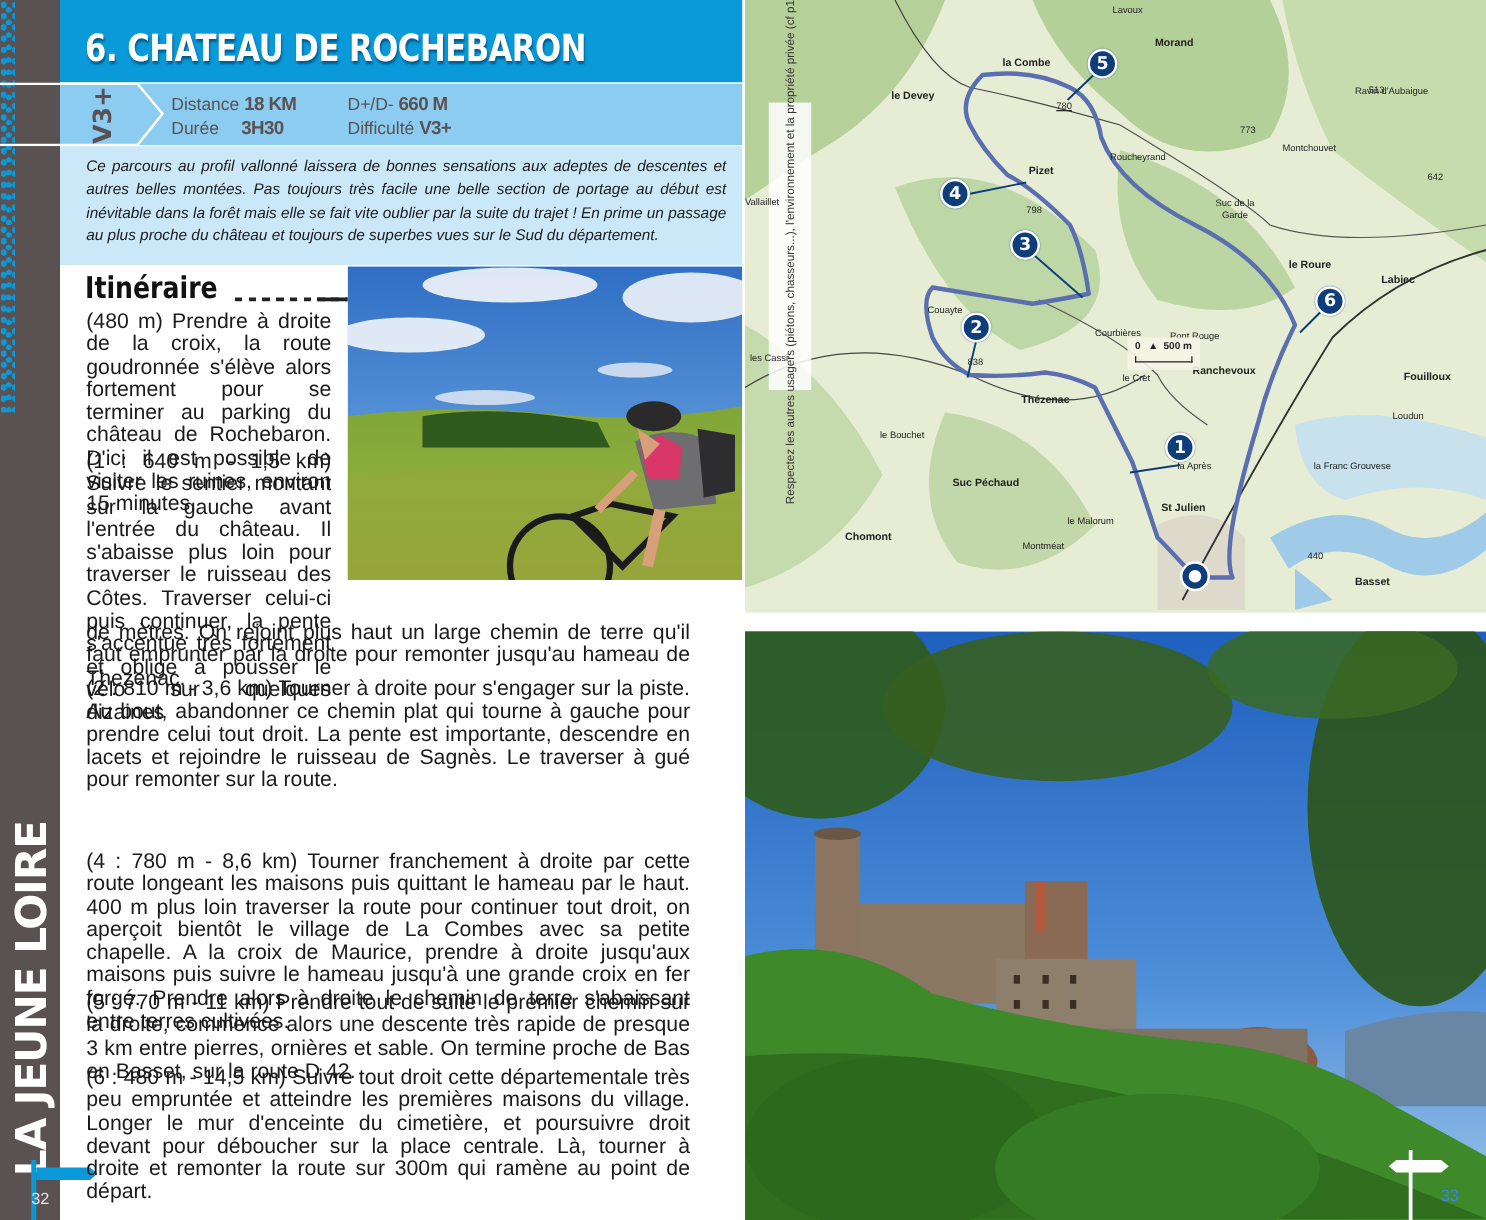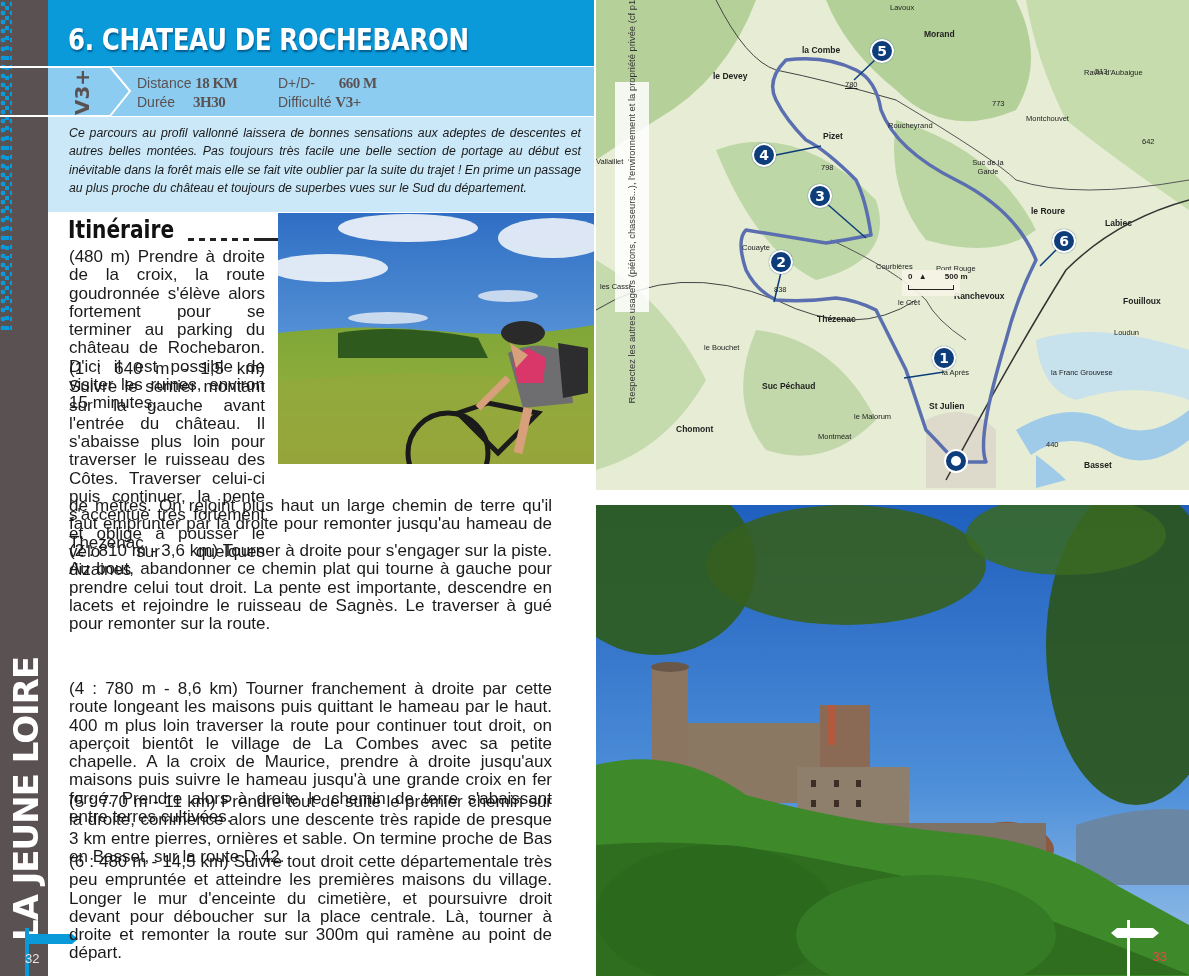--- a/index.html
+++ b/index.html
@@ -12,34 +12,34 @@
   .spine-pattern { position: absolute; left: 0; top: 0; width: 12px; height: 330px;
     background:
       radial-gradient(circle at 3px 4px, #0a9ad9 2.4px, transparent 2.6px) 0 0/9px 9px,
       radial-gradient(circle at 7px 8px, #0a9ad9 2.2px, transparent 2.4px) 0 0/11px 10px; }
   .spine-label { position: absolute; left: 4px; bottom: 42px; width: 44px; height: 270px;
     display: flex; align-items: center; justify-content: center; }
   .spine-label span { display: block; transform: rotate(-90deg); white-space: nowrap;
     font-family: "DejaVu Sans", sans-serif; font-weight: bold; font-size: 34px; letter-spacing: -1px;
     color: #ffffff; transform-origin: center; }
   .spine-signpost { position: absolute; left: 22px; bottom: 0; width: 58px; height: 48px; }
-  .page-number { position: absolute; bottom: 10px; font-size: 13px; color: #ef4444; }
+  .page-number { position: absolute; bottom: 10px; font-size: 13px; color: #3b82f6; }
   .page-number.left { left: 25px; color: #e8e4e4; }
 
   .title-band { position: absolute; left: 48px; top: 0; width: 546px; height: 66px; background: #0a9ad9; }
   .title { position: absolute; left: 20px; top: 22px; font-family: "DejaVu Sans", sans-serif; font-weight: bold;
     font-size: 30px; letter-spacing: -0.5px; color: #fff; text-shadow: 1px 2px 2px rgba(0,40,80,0.55); transform: scaleX(0.82); transform-origin: left center; white-space: nowrap; }
 
   .stats-band { position: absolute; left: 48px; top: 66px; width: 546px; height: 50px; background: #8cccf0; border-top: 1px solid #ffffff; }
   .level-chevron { position: absolute; left: -48px; top: -1px; width: 176px; height: 51px; }
   .level-text { position: absolute; left: 18px; top: 10px; width: 32px; height: 30px; display: flex; align-items: center; justify-content: center; }
   .level-text span { display: block; transform: rotate(-90deg); font-family: "DejaVu Sans", sans-serif; font-weight: bold; font-size: 20px; color: #5a5152; white-space: nowrap; }
   .stat { position: absolute; font-size: 14px; color: #5a5152; white-space: nowrap; }
   .stat .lbl { font-weight: normal; }
-  .stat .val { font-family: Liberation Serif, serif; font-weight: bold; font-size: 15px; color: #5a5152; letter-spacing: -0.5px; }
+  .stat .val { font-family: Liberation Sans, sans-serif; font-weight: bold; font-size: 15px; color: #5a5152; letter-spacing: -0.5px; }
 
   .intro-band { position: absolute; left: 48px; top: 116px; width: 546px; height: 96px; background: #cbe8f8; border-top: 1px solid #fff; }
   .intro-text { position: absolute; left: 21px; top: 7px; width: 512px; font-style: italic; font-size: 12.3px; line-height: 18.3px; color: #1a1a1a; text-align: justify; }
   .section-heading { position: absolute; left: 68px; top: 216px; font-family: "DejaVu Sans", sans-serif; font-weight: bold; font-size: 24px; color: #111; transform: scaleX(0.84); transform-origin: left center; white-space: nowrap; }
   .dash-line { position: absolute; left: 188px; top: 238px; width: 90px; height: 3px;
     background: repeating-linear-gradient(to right, #222 0 6px, transparent 6px 11px); }
   .dash-line .solid { position: absolute; right: 0; top: 0; width: 24px; height: 3px; background: #222; }
 
   .bike-photo { position: absolute; left: 278px; top: 213px; width: 316px; height: 251px; overflow: hidden; }
 
@@ -98,21 +98,21 @@
     <div class="stat" style="left:89px; top:8px;">
       <span class="lbl">Distance</span>
       <span class="val">18 KM</span>
     </div>
     <div class="stat" style="left:89px; top:27px;">
       <span class="lbl">Durée</span>
       <span class="val" style="margin-left:14px;">3H30</span>
     </div>
     <div class="stat" style="left:230px; top:8px;">
       <span class="lbl">D+/D-</span>
-      <span class="val" style="margin-left:20px;">660 M</span>
+      <span class="val" style="">660 M</span>
     </div>
     <div class="stat" style="left:230px; top:27px;">
       <span class="lbl">Difficulté</span>
       <span class="val">V3+</span>
     </div>
   </div>
 
   <div class="intro-band">
     <p class="intro-text">Ce parcours au profil vallonné laissera de bonnes sensations aux adeptes de descentes et autres belles montées. Pas toujours très facile une belle section de portage au début est inévitable dans la forêt mais elle se fait vite oublier par la suite du trajet ! En prime un passage au plus proche du château et toujours de superbes vues sur le Sud du département.</p>
   </div>
@@ -245,21 +245,21 @@
     <span class="map-label small" style="left:499px; top:67px;">513</span>
     <span class="map-label small" style="left:546px; top:137px;">642</span>
     <span class="map-label small" style="left:450px; top:440px;">440</span>
     <span class="map-label small" style="left:178px; top:285px;">838</span>
 
     
     <div class="scale-box">
       <div class="nums">
         <span>0</span>
         <span style="margin-left:4px;">▲</span>
-        <span style="margin-left:16px;">500 m</span>
+        <span style="margin-left:2px;">500 m</span>
       </div>
       <div class="bar"></div>
     </div>
 
     
     <div class="waypoint" style="left:336px; top:346px;">1</div>
     <div class="waypoint" style="left:173px; top:250px;">2</div>
     <div class="waypoint" style="left:212px; top:184px;">3</div>
     <div class="waypoint" style="left:156px; top:143px;">4</div>
     <div class="waypoint" style="left:274px; top:39px;">5</div>

